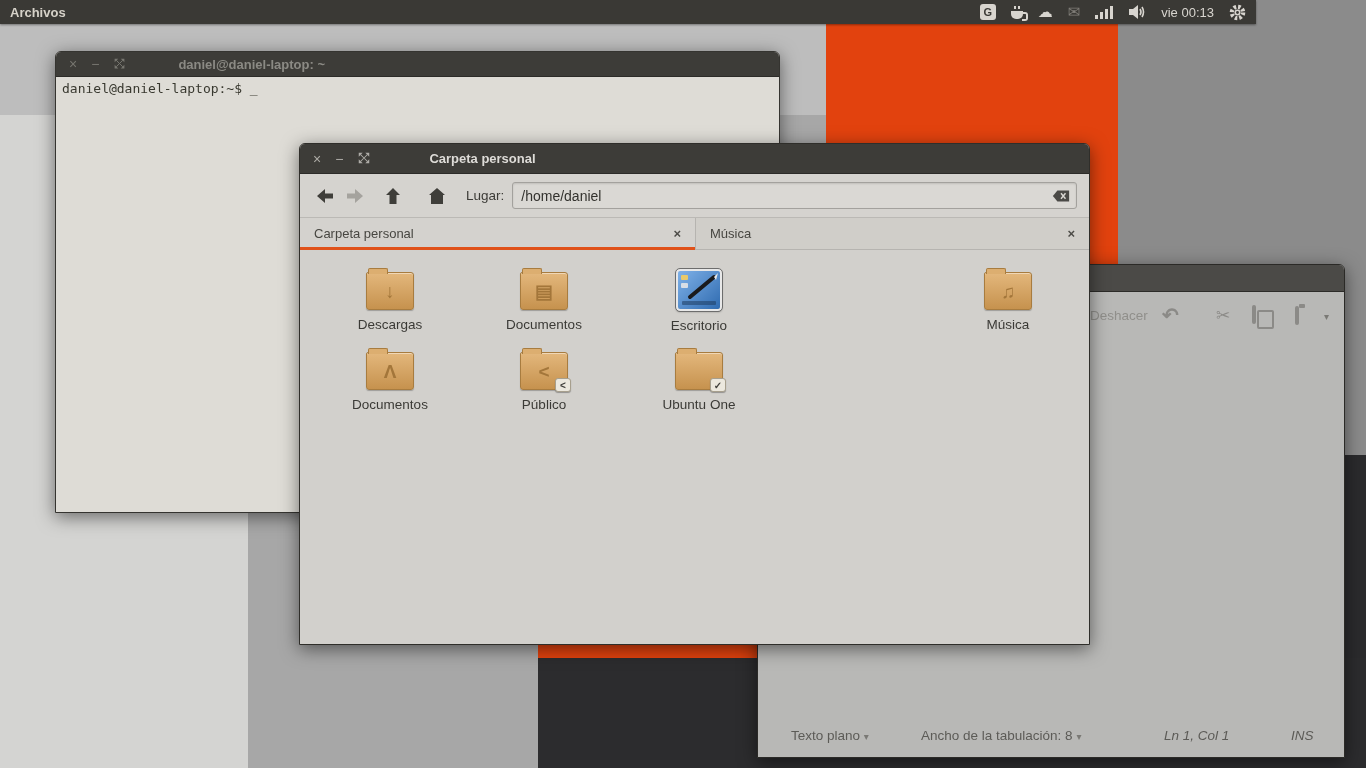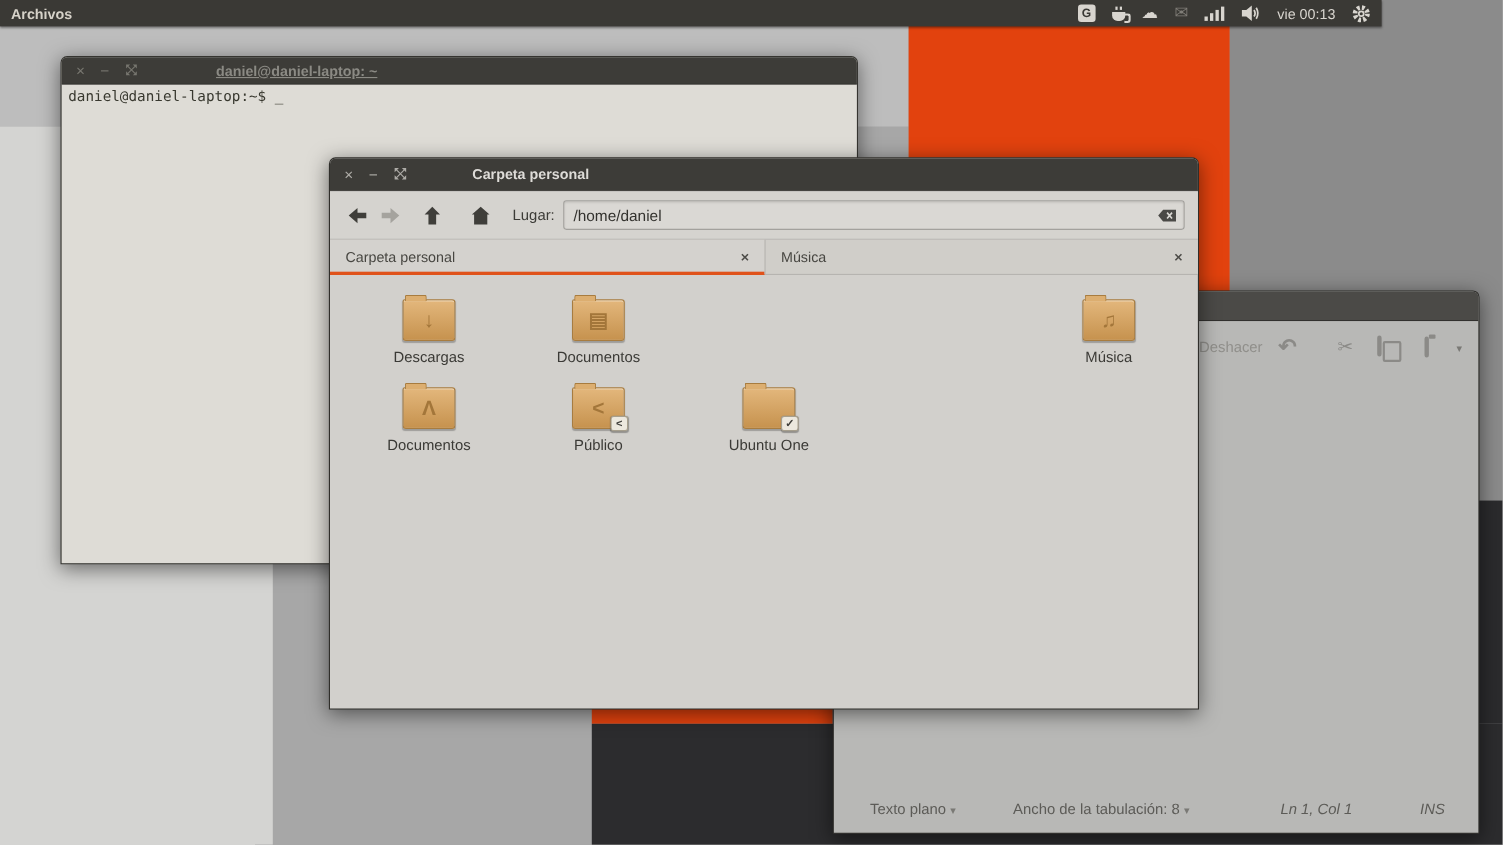--- a/index.html
+++ b/index.html
@@ -28,21 +28,21 @@
   .titlebar { height:28px; background:#3d3c38; border-radius:5px 5px 0 0; display:flex; align-items:center; border-bottom:1px solid #2c2b28; }
   .controls { display:flex; align-items:center; gap:14px; padding-left:13px; }
   .ctl { font-size:14px; line-height:14px; color:#aeaca7; cursor:default; }
   .dim .ctl { color:#77766f; }
   .win-title { font-weight:bold; font-size:13px; color:#dedcd8; }
   .dim .win-title { color:#8b8a84; font-weight:bold; }
 
   
   #terminal { left:55px; top:51px; width:725px; height:462px; border:1px solid #353430; background:#dedcd6; }
   #terminal .titlebar { height:25px; }
-  #terminal .win-title { margin-left:70px;text-decoration:underline; }
+  #terminal .win-title { margin-left:52px; }
   #term-body { padding:4px 6px; font-family:"DejaVu Sans Mono",monospace; font-size:13px; color:#38382f; }
 
   
   #nautilus { left:299px; top:143px; width:791px; height:502px; border:1px solid #2f2e2a; background:#d2d0cc; z-index:30; }
   #nautilus .titlebar { height:30px; }
   #nautilus .win-title { margin-left:58px; }
   #nav-toolbar { height:44px; background:#d5d3cf; border-bottom:1px solid #bbb9b5; position:relative; display:flex; align-items:center; }
   .navbtn { width:30px; height:30px; display:flex; align-items:center; justify-content:center; }
   #nav-toolbar .lbl { font-size:13.5px; color:#3c3b37; margin:0 8px 0 14px; }
   #location-entry { flex:1; height:27px; margin-right:12px; background:#dad8d4; border:1px solid #a3a19d; border-radius:3px; display:flex; align-items:center; padding:0 6px 0 8px; font-size:14px; color:#33322e; box-shadow:inset 0 1px 2px rgba(0,0,0,.12); }
@@ -229,20 +229,30 @@
           <span class="emblem">↓</span>
         </span>
       <span class="label">Descargas</span>
     </div>
     <div class="cell" style="left:169px;top:17px;">
       <span class="folder">
           <span class="emblem">▤</span>
         </span>
       <span class="label">Documentos</span>
     </div>
+    <div class="cell" style="left:324px;top:17px;">
+      <span class="desktop-ic"><svg width="42" height="38" viewBox="0 0 42 38">
+            <rect x="3" y="4" width="7" height="5" rx="1" fill="#e8c96a"></rect>
+            <rect x="3" y="12" width="7" height="5" rx="1" fill="#d8dee6"></rect>
+            <rect x="4" y="30" width="34" height="4" rx="1" fill="#1d3c60" opacity="0.55"></rect>
+            <line x1="12" y1="26" x2="36" y2="6" stroke="#1a1a1c" stroke-width="4" stroke-linecap="round"></line>
+            <polygon points="36,6 40,2 38,9" fill="#e8e8e8"></polygon>
+          </svg></span>
+      <span class="label">Escritorio</span>
+    </div>
     <div class="cell" style="left:633px;top:17px;">
       <span class="folder">
           <span class="emblem">♫</span>
         </span>
       <span class="label">Música</span>
     </div>
 
     <div class="cell" style="left:15px;top:97px;">
       <span class="folder">
           <span class="emblem">Λ</span>

